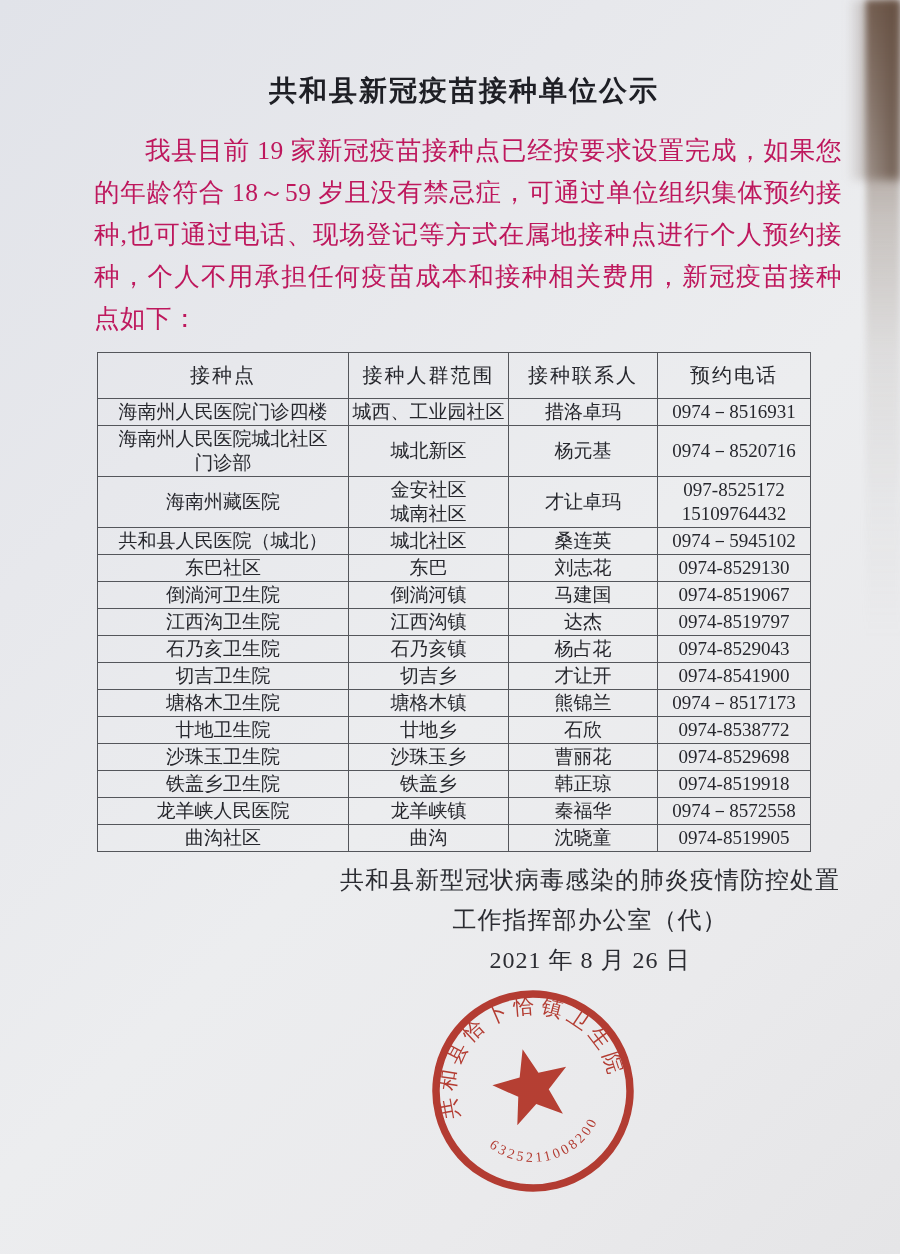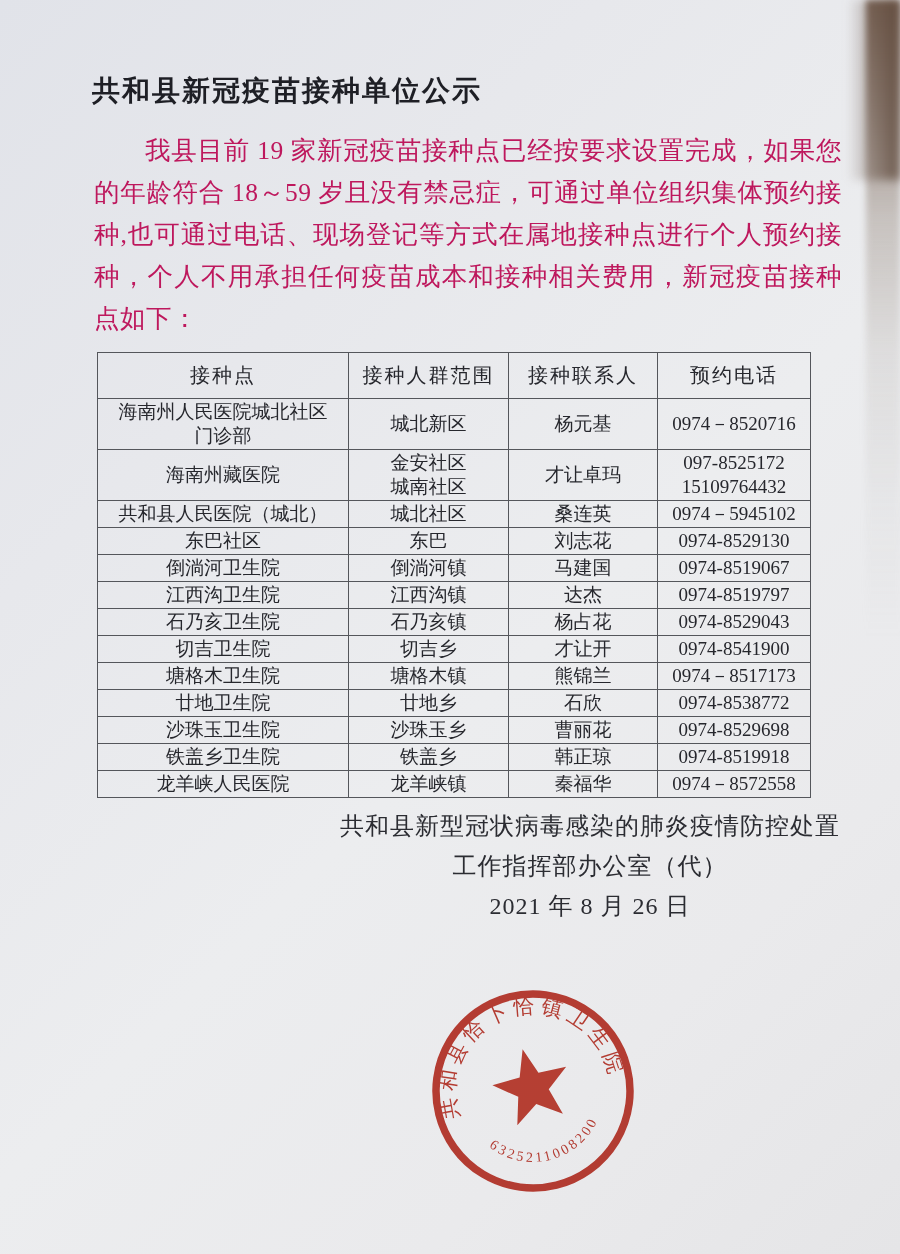--- a/index.html
+++ b/index.html
@@ -14,21 +14,21 @@
     background:linear-gradient(to bottom,rgba(121,99,85,.95) 0%,rgba(129,109,96,.75) 14%,rgba(150,136,125,.42) 34%,rgba(168,160,153,.2) 55%,rgba(175,172,170,.08) 78%,rgba(175,172,170,0) 100%);
     filter:blur(3px);
   }
   .photo-corner{
     position:absolute;right:0;top:0;width:52px;height:180px;z-index:5;pointer-events:none;
     background:linear-gradient(to left,rgba(92,70,56,.8),rgba(92,70,56,0));
     filter:blur(5px);
   }
   .page{position:absolute;inset:0;padding:0 56px 0 92px;box-sizing:border-box;}
   .title{
-    margin:72px 8px 0 0;text-align:left;
+    margin:72px 8px 0 0;text-align:center;
     font-size:28px;font-weight:bold;letter-spacing:2px;color:#1e1f25;
   }
   .intro{
     margin:20px 0 0 2px;width:748px;
     font-size:25.5px;line-height:42px;letter-spacing:.5px;
     text-align:justify;text-indent:2em;color:#be185d;
   }
   table.vtable{
     margin:12px 0 0 5px;width:713px;border-collapse:collapse;table-layout:fixed;
   }
@@ -67,20 +67,34 @@
     </colgroup>
     <thead>
       <tr>
         <th>接种点</th>
         <th>接种人群范围</th>
         <th>接种联系人</th>
         <th>预约电话</th>
       </tr>
     </thead>
     <tbody>
+  <tr>
+    <td class="td-site">
+            <div class="ln">海南州人民医院门诊四楼</div>
+          </td>
+    <td class="td-scope">
+            <div class="ln">城西、工业园社区</div>
+          </td>
+    <td class="td-contact">
+            <div class="ln">措洛卓玛</div>
+          </td>
+    <td class="td-phone">
+            <div class="ln">0974－8516931</div>
+          </td>
+  </tr>
 
   <tr>
     <td class="td-site">
             <div class="ln">海南州人民医院城北社区</div>
             <div class="ln">门诊部</div>
           </td>
     <td class="td-scope">
             <div class="ln">城北新区</div>
           </td>
     <td class="td-contact">
@@ -270,20 +284,34 @@
             <div class="ln">龙羊峡镇</div>
           </td>
     <td class="td-contact">
             <div class="ln">秦福华</div>
           </td>
     <td class="td-phone">
             <div class="ln">0974－8572558</div>
           </td>
   </tr>
 
+  <tr>
+    <td class="td-site">
+            <div class="ln">曲沟社区</div>
+          </td>
+    <td class="td-scope">
+            <div class="ln">曲沟</div>
+          </td>
+    <td class="td-contact">
+            <div class="ln">沈晓童</div>
+          </td>
+    <td class="td-phone">
+            <div class="ln">0974-8519905</div>
+          </td>
+  </tr>
 </tbody>
   </table>
 
   <div class="footer">
     <div>共和县新型冠状病毒感染的肺炎疫情防控处置</div>
     <div>工作指挥部办公室（代）</div>
     <div>2021 年 8 月 26 日</div>
   </div>
 
 </div>

